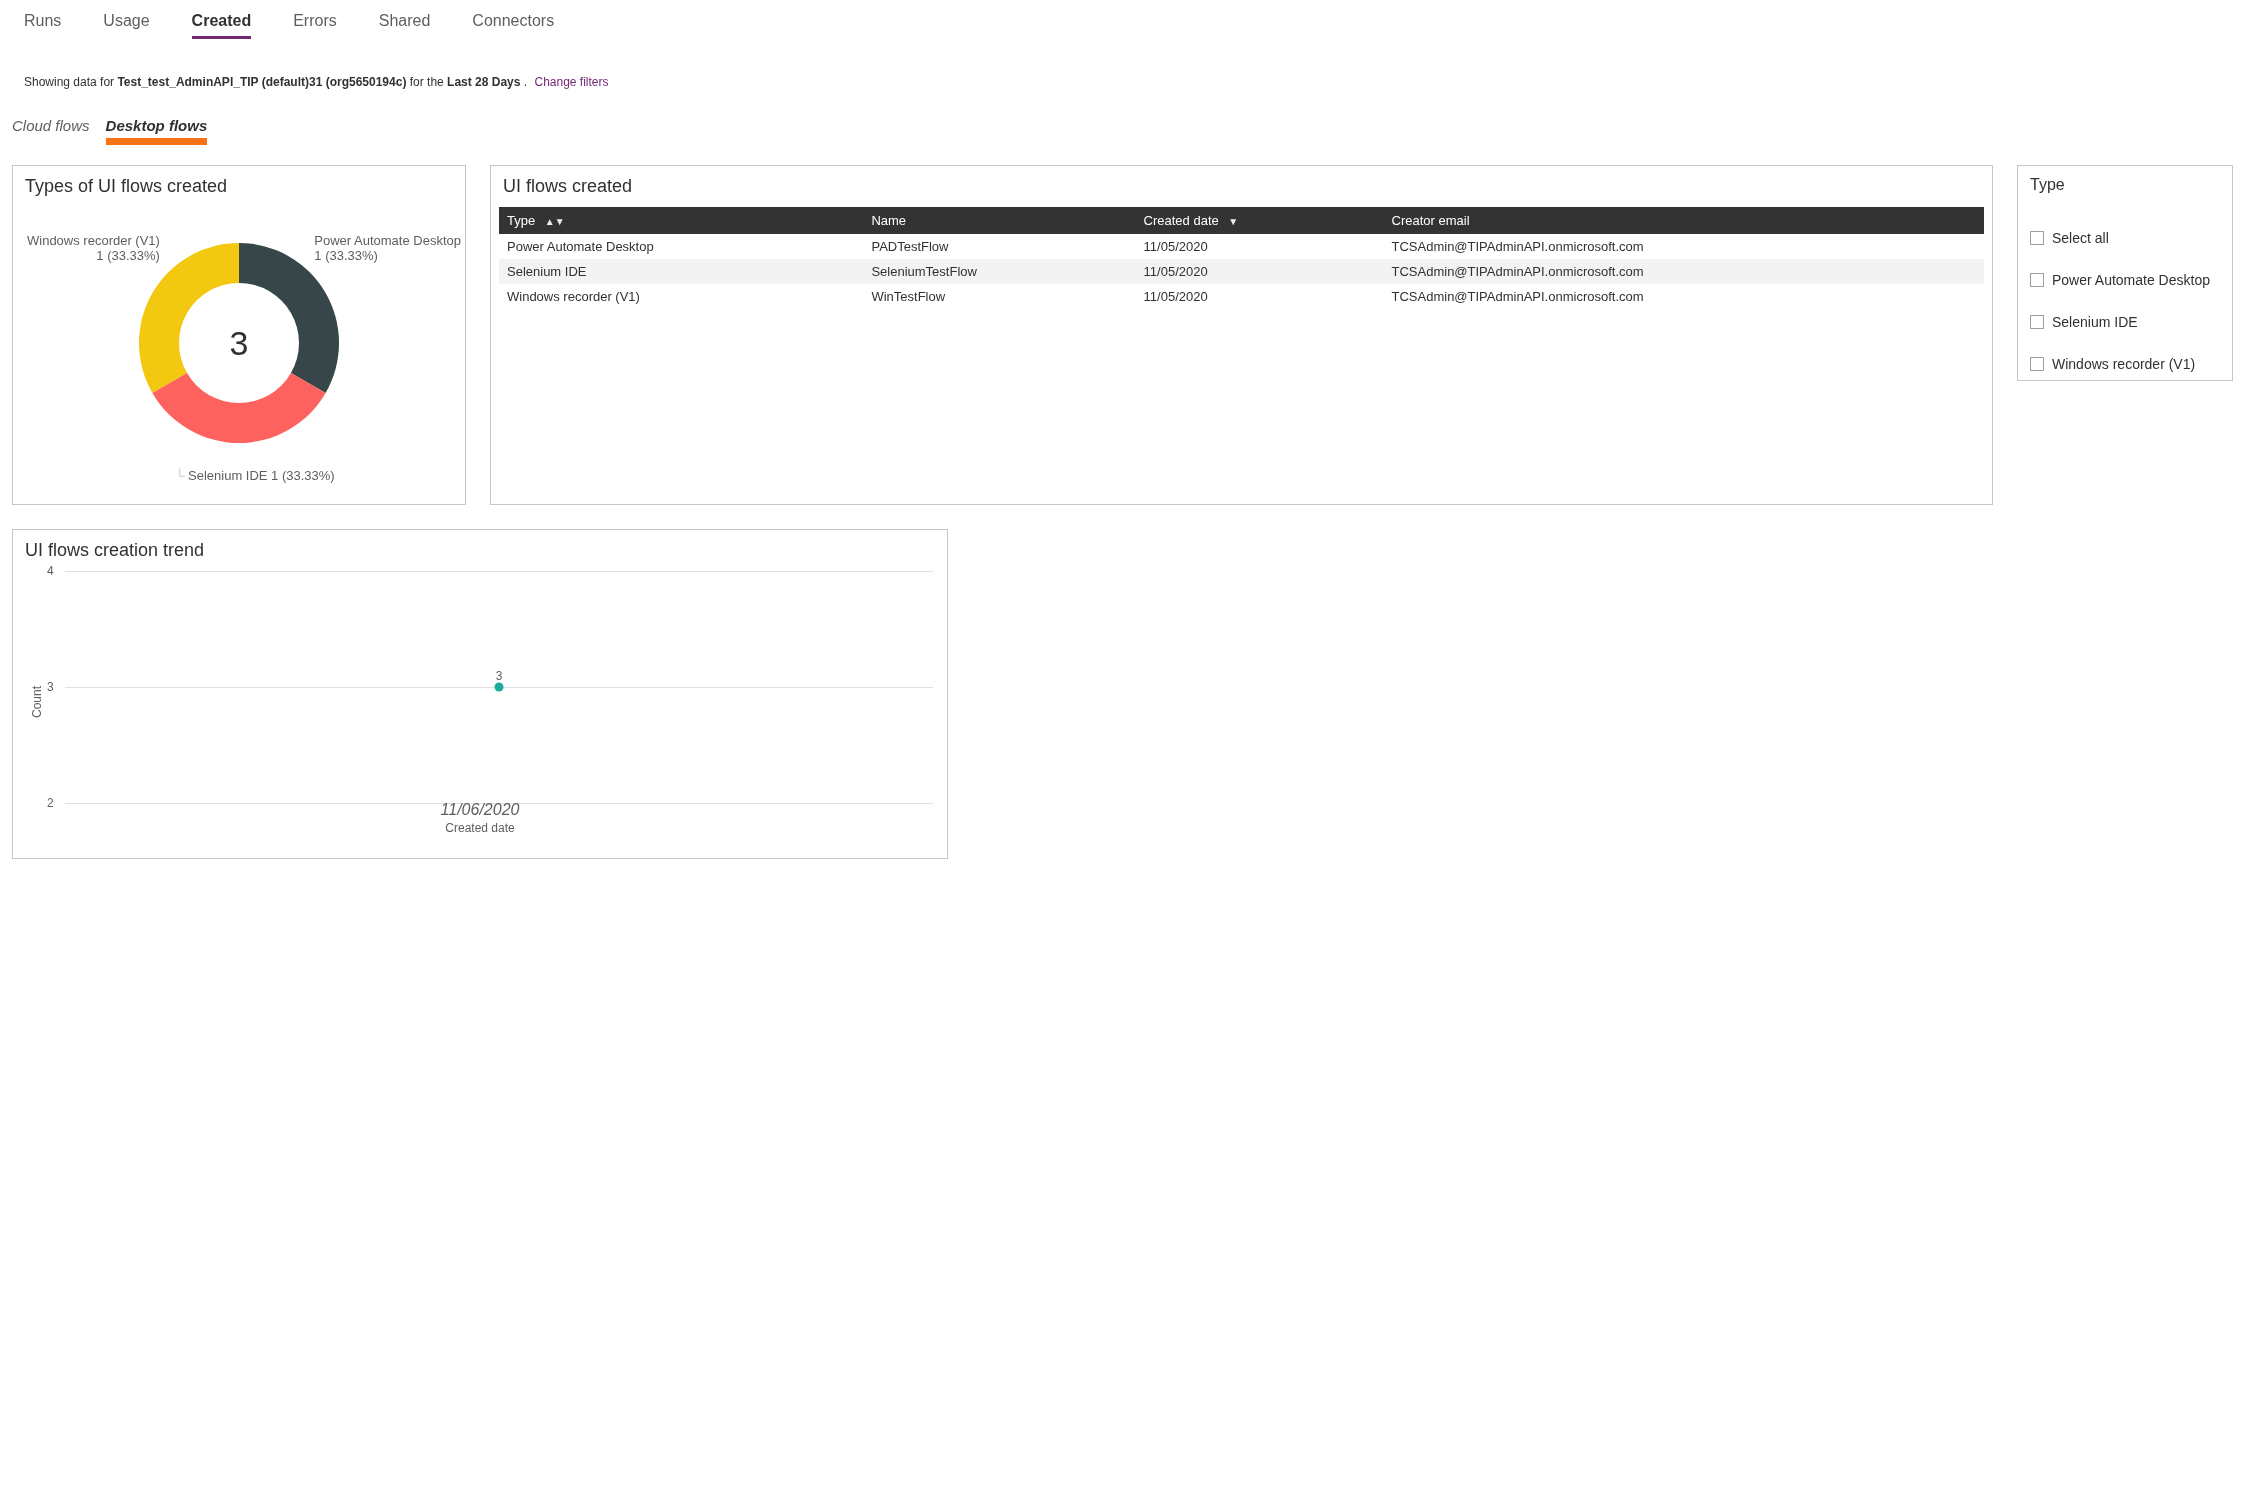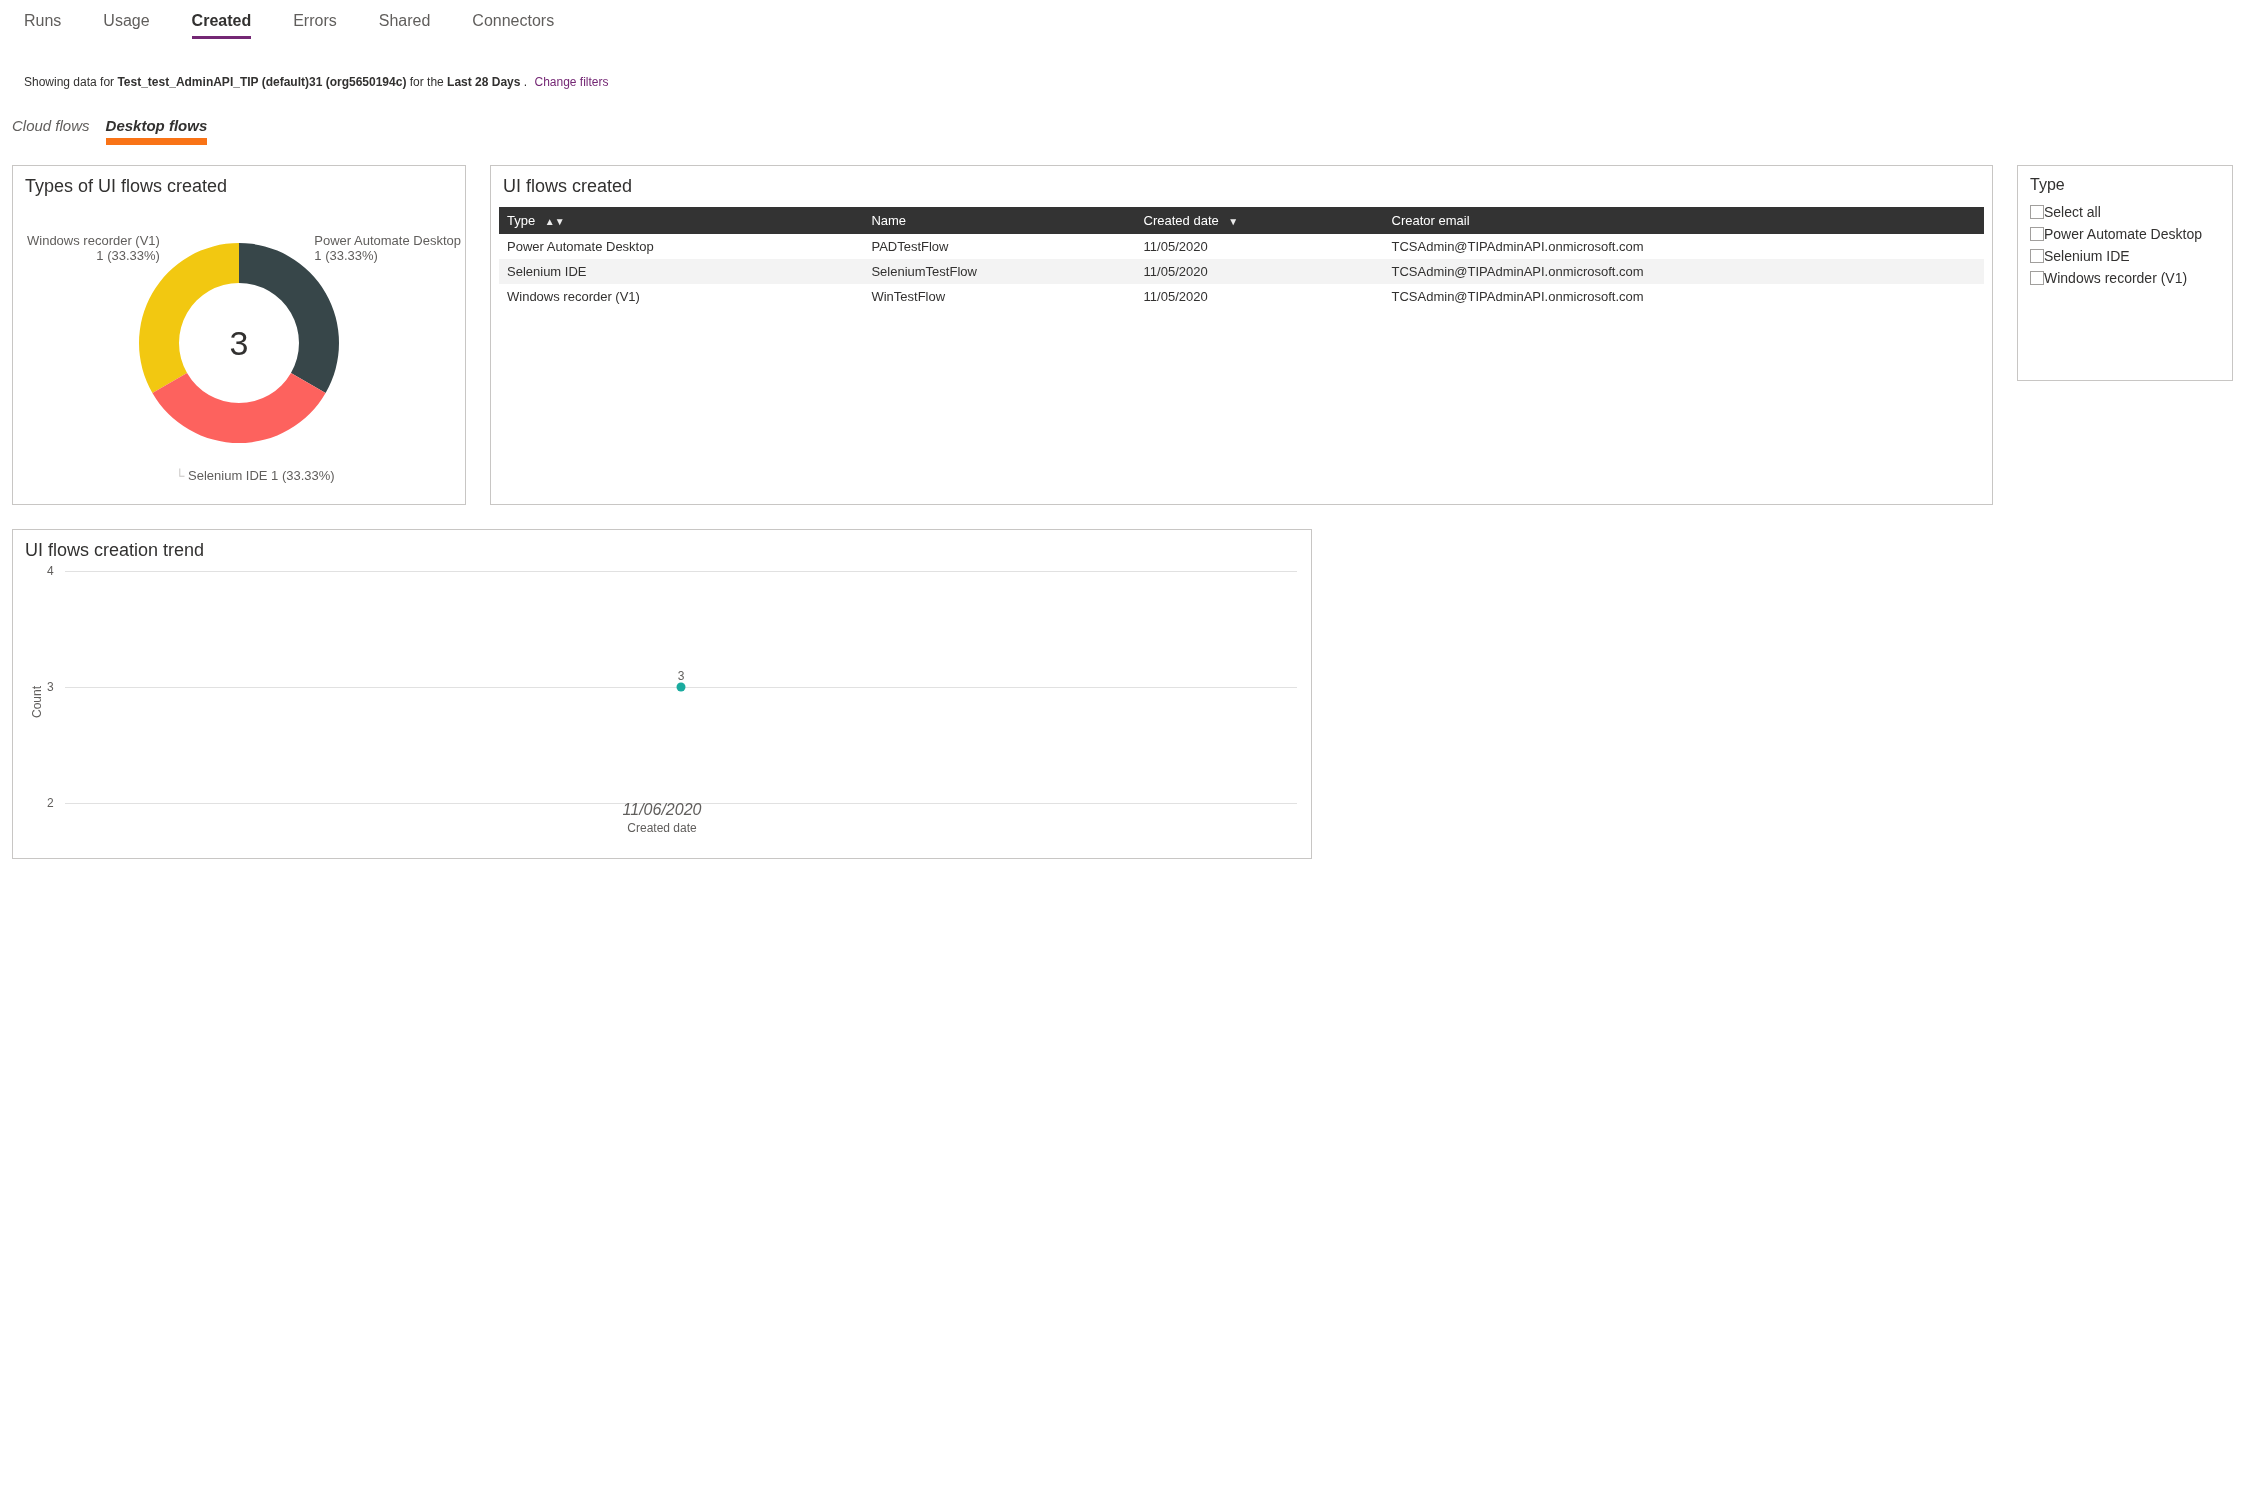--- a/index.html
+++ b/index.html
@@ -99,29 +99,29 @@
   .sort-icons, .sort-chevron {
     display: inline-block;
     margin-left: 6px;
     font-size: 10px;
     opacity: .9;
   }
 
   
   .filter-card { width: 216px; height: 216px; padding-bottom: 10px; }
   .filter-list { padding: 4px 12px; font-size: 14px; }
-  .filter-row { display: flex; align-items: center; margin-bottom: 6px; }
+  .filter-row { display: flex; align-items: center; gap: 8px; margin-bottom: 6px; margin-top: 26px; }
   .chk {
     width: 14px; height: 14px;
     border: 1px solid #a19f9d;
     display: inline-block;
   }
 
   
-  .trend-card { width: 1300px; height: 330px; }
+  .trend-card { width: 936px; height: 330px; }
   .trend-body { position: relative; width: 100%; height: 270px; }
   .y-axis-label {
     position: absolute;
     left: 8px; top: 50%;
     transform: translateY(-50%) rotate(-90deg);
     transform-origin: center;
     font-size: 12px;
     color: #605e5c;
   }
   .plot {

